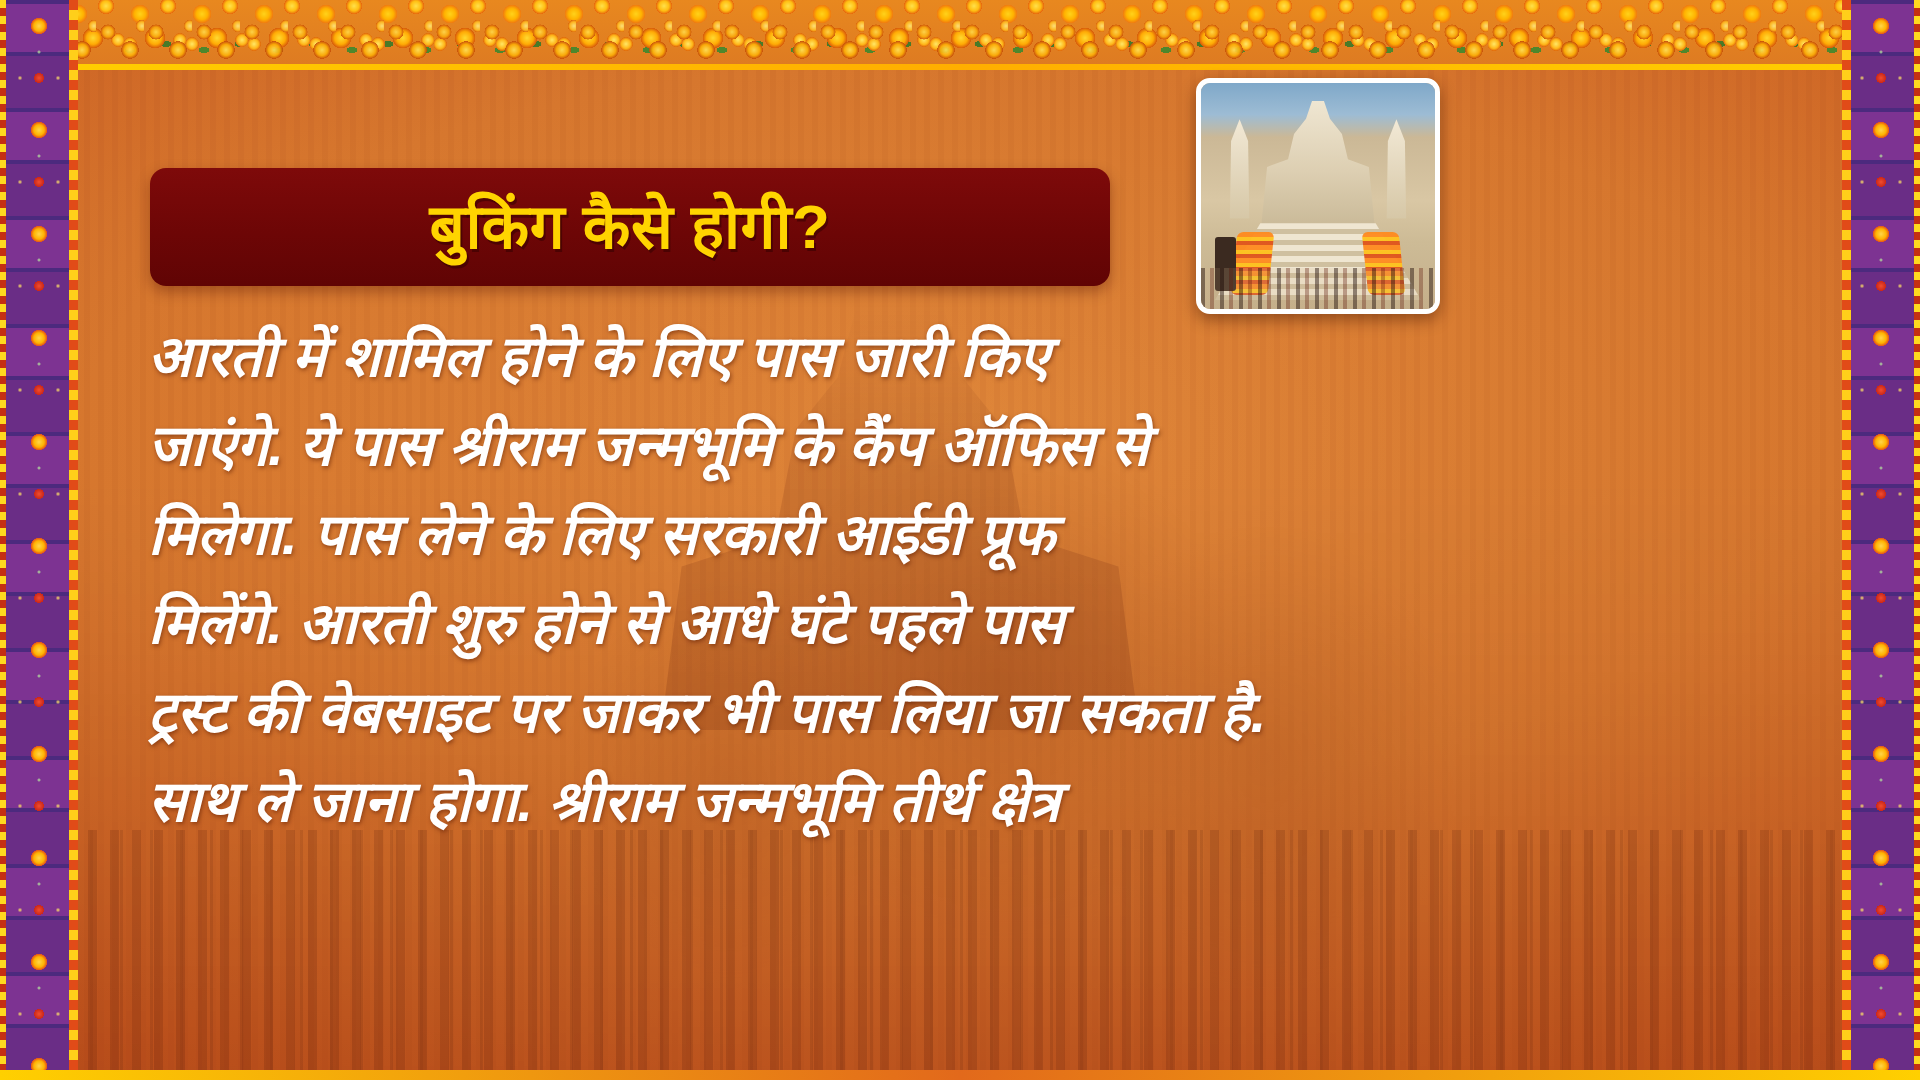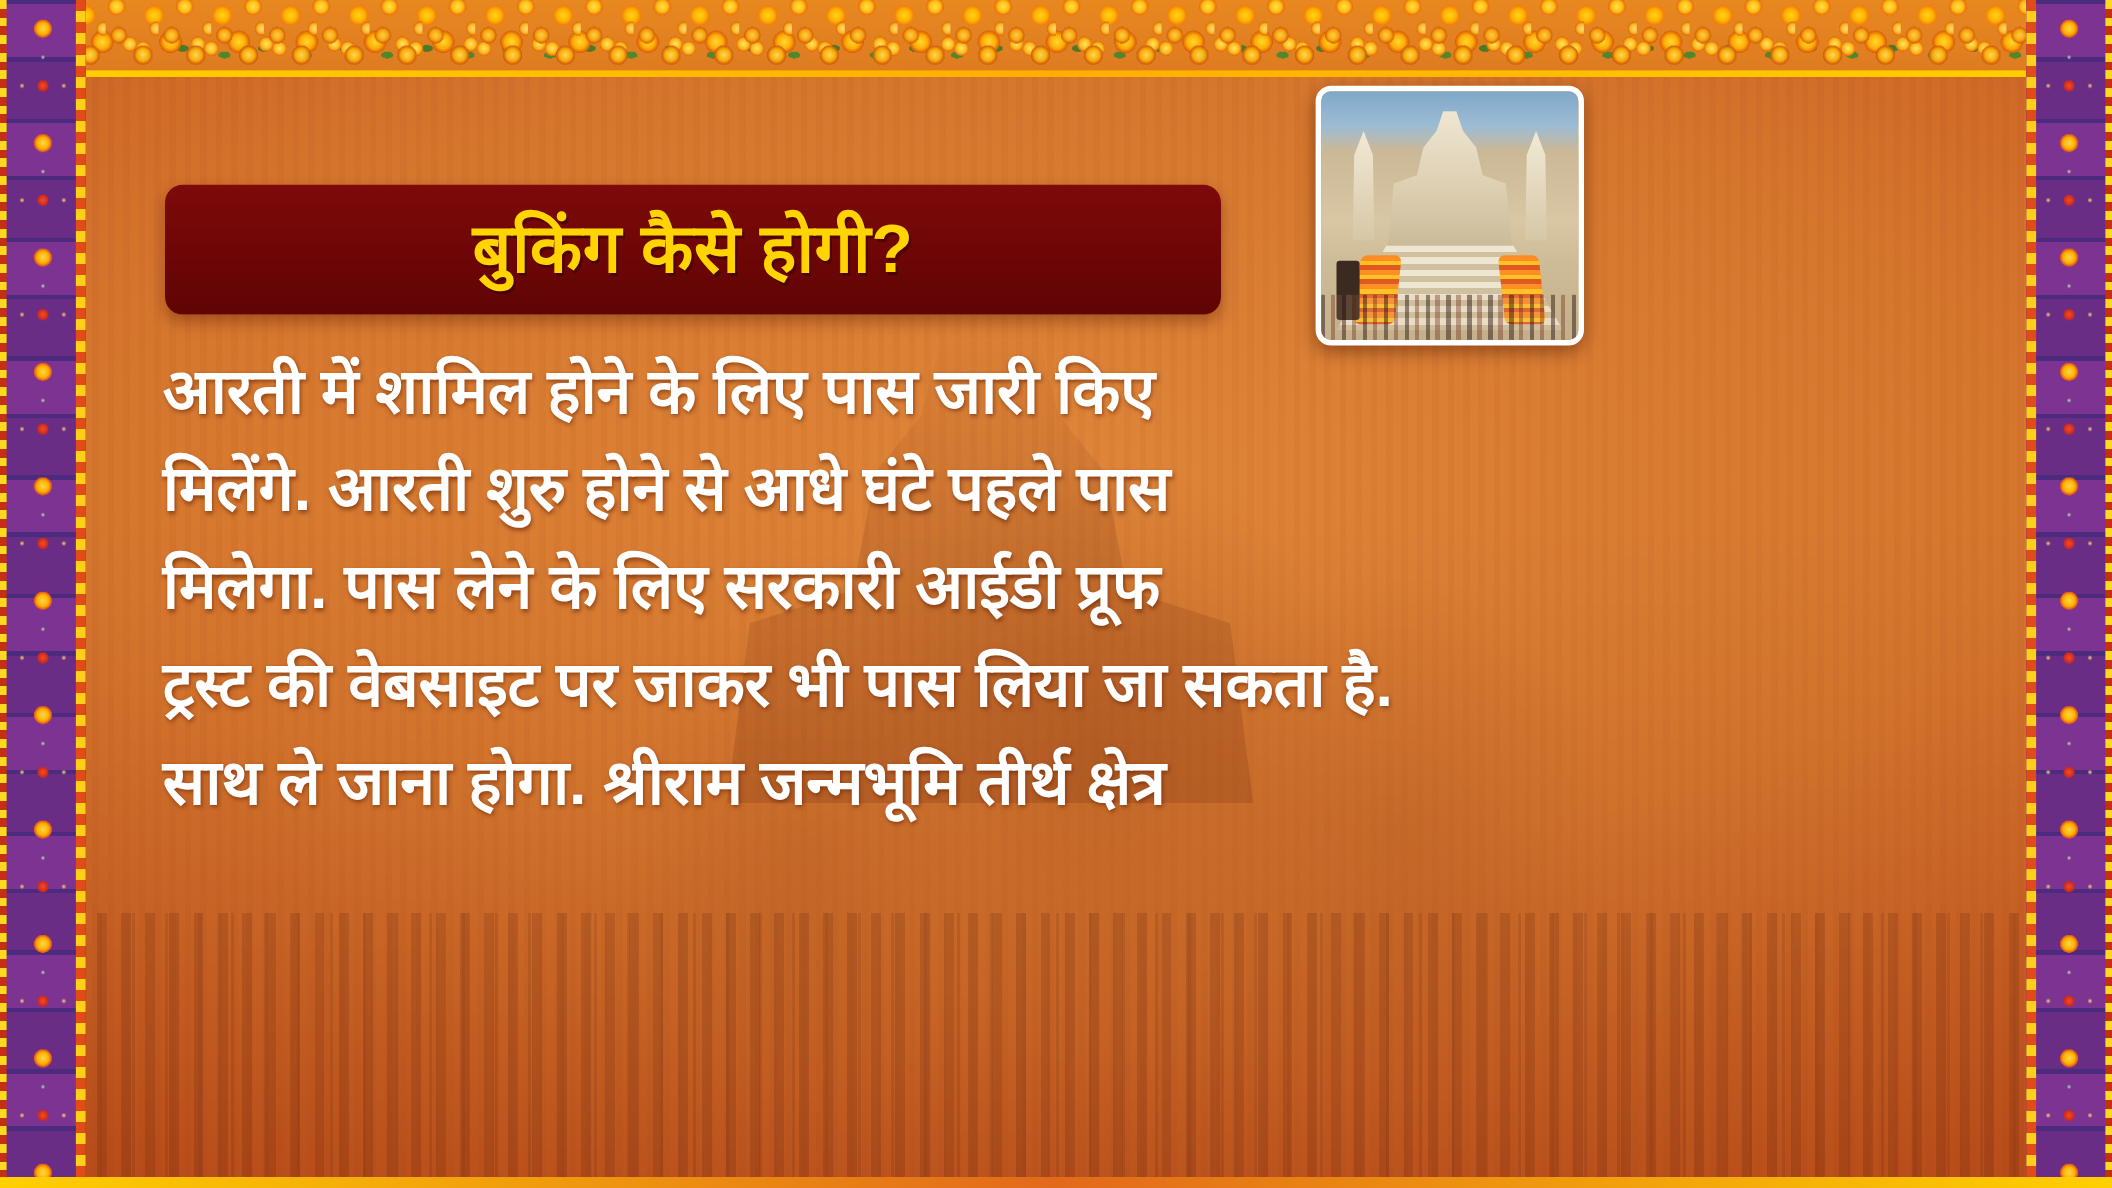--- a/index.html
+++ b/index.html
@@ -202,21 +202,21 @@
     position:absolute;
     left:148px; top:312px;
     width:1290px;
     color:#ffffff;
     font-size:57px;
     font-weight:bold;
     line-height:89px;
     letter-spacing:-.2px;
     text-shadow:1px 2px 4px rgba(90,25,0,.55);
   }
-  .body-line { white-space:nowrap; }
+  .body-line { white-space:nowrap;font-style:italic; }
 </style>
 </head>
 <body>
 
 <div id="card">
 
   <div class="bg-texture"></div>
   <div class="bg-temple"></div>
   <div class="bg-crowd"></div>
 
@@ -250,20 +250,21 @@
       <div class="photo-people"></div>
     </div>
   </div>
 
   <div class="title-banner">
     <div class="title-text">बुकिंग कैसे होगी?</div>
   </div>
 
   <div class="body-text">
     <div class="body-line">आरती में शामिल होने के लिए पास जारी किए</div>
+    <div class="body-line">जाएंगे. ये पास श्रीराम जन्मभूमि के कैंप ऑफिस से</div>
+    <div class="body-line">मिलेगा. पास लेने के लिए सरकारी आईडी प्रूफ</div>
     <div class="body-line">मिलेंगे. आरती शुरु होने से आधे घंटे पहले पास</div>
-    <div class="body-line">मिलेगा. पास लेने के लिए सरकारी आईडी प्रूफ</div>
     <div class="body-line">ट्रस्ट की वेबसाइट पर जाकर भी पास लिया जा सकता है.</div>
     <div class="body-line">साथ ले जाना होगा. श्रीराम जन्मभूमि तीर्थ क्षेत्र</div>
   </div>
 
   <div class="bottom-strip"></div>
 </div>
 
 </body></html>

